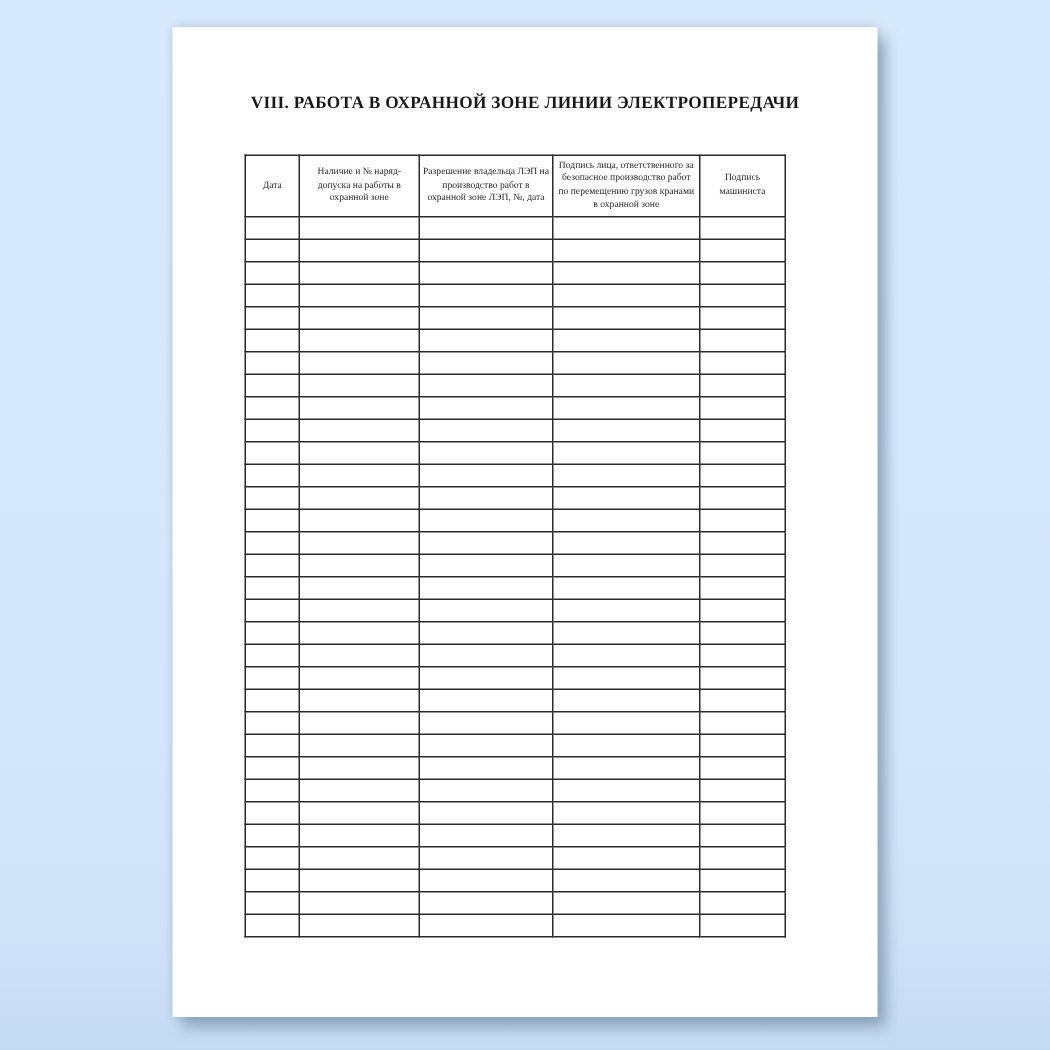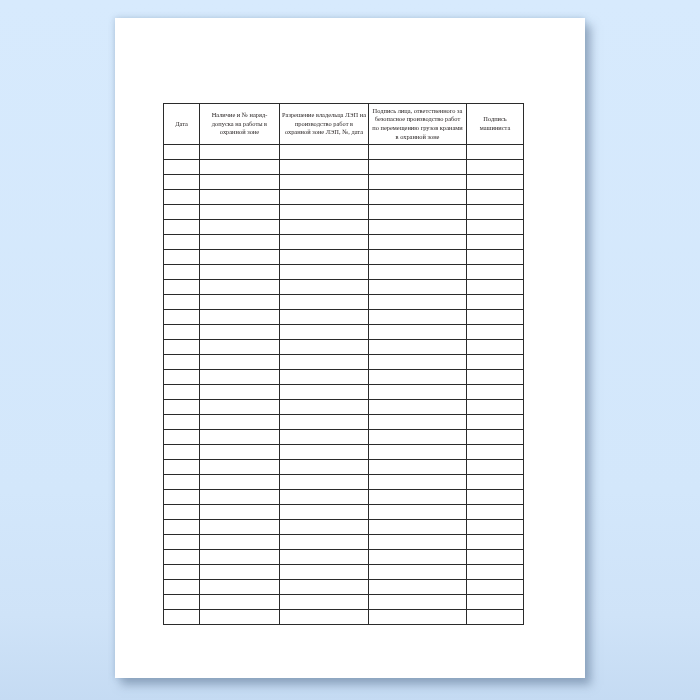--- a/index.html
+++ b/index.html
@@ -68,20 +68,21 @@
     padding: 0;
     font-size: 7px;
   }
 </style>
 </head>
 <body>
 
 <div class="backdrop">
   <div class="paper">
 
+    <div class="doc-title">VIII. РАБОТА В ОХРАННОЙ ЗОНЕ ЛИНИИ ЭЛЕКТРОПЕРЕДАЧИ</div>
 
     <table class="log-table">
       <colgroup>
         <col class="c1">
           <col class="c2">
           <col class="c3">
           <col class="c4">
           <col class="c5">
       </colgroup>
       <thead>

